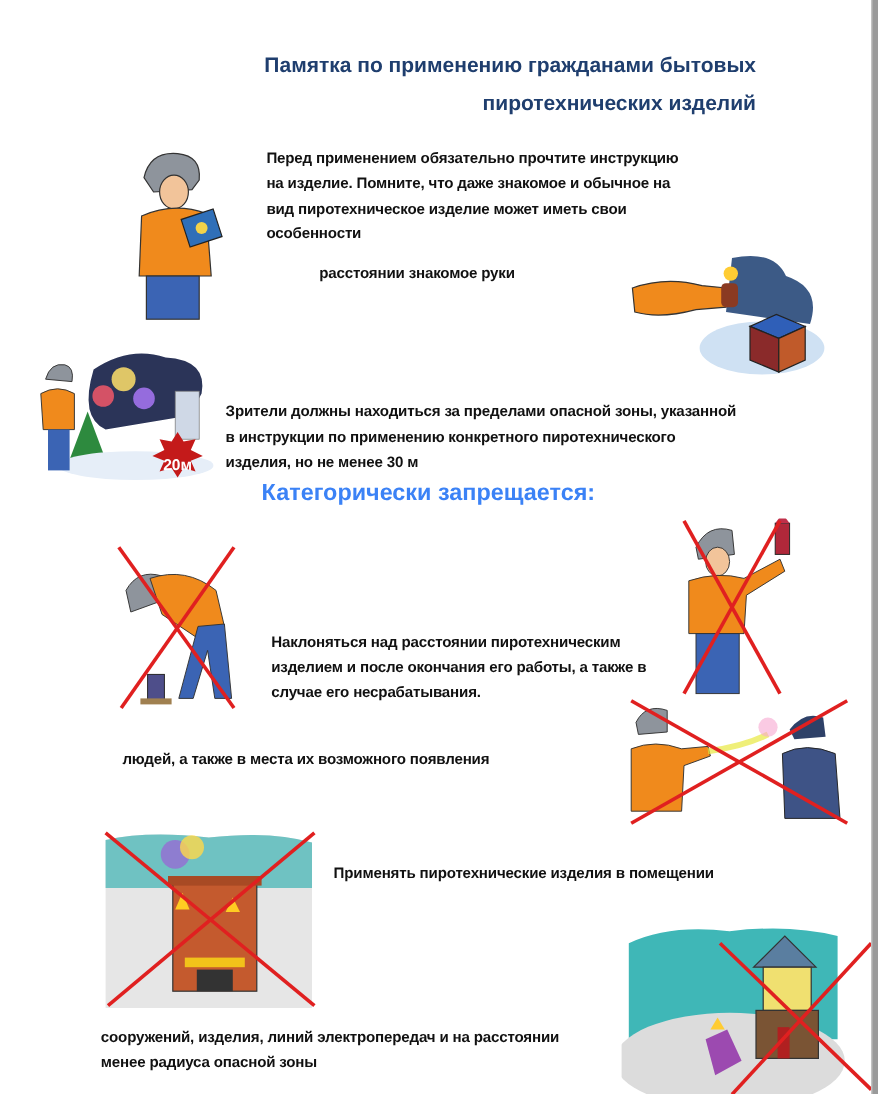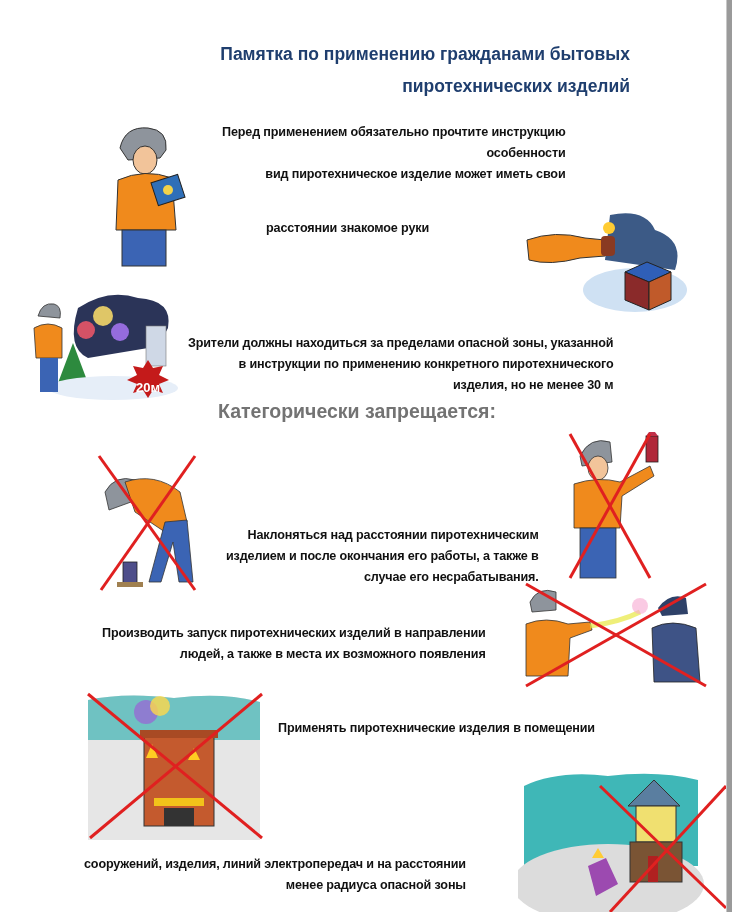--- a/index.html
+++ b/index.html
@@ -10,24 +10,23 @@
   }
   .page { position: absolute; left: 0; top: 0; width: 726px; height: 912px; background: #fff; }
   .edge { position: absolute; left: 726px; top: 0; width: 6px; height: 912px; background: #9a9a9a; border-left: 1px solid #c8c8c8; box-sizing: border-box; }
   .title {
     position: absolute; left: 130px; width: 500px; text-align: right;
     color: #1f3e6e; font-weight: bold; font-size: 17.5px; line-height: 32px;
   }
   .txt {
     position: absolute; color: #111; font-weight: bold; font-size: 12.6px; line-height: 20.8px;
     letter-spacing: -0.15px;
-    text-align: right;
   }
   .warn {
-    position: absolute; left: 218px; top: 400px; color: #737373; font-weight: bold; font-size: 19.5px;
+    position: absolute; left: 218px; top: 400px; color: #3b82f6; font-weight: bold; font-size: 19.5px;
   }
   .ill { position: absolute; }
   .ill svg { display: block; width: 100%; height: 100%; }
 </style>
 </head>
 <body>
 
 <div class="page">
 
   <div class="title" style="top:38px">Памятка по применению гражданами бытовых</div>
@@ -39,22 +38,23 @@
       <ellipse cx="45" cy="42" rx="12" ry="14" fill="#f2c49a" stroke="#333" stroke-width="1"></ellipse>
       <path d="M18 62 Q45 50 72 60 L76 112 L16 112 Z" fill="#f08a1c" stroke="#333" stroke-width="1"></path>
       <rect x="54" y="60" width="28" height="24" fill="#2f6fb8" stroke="#222" stroke-width="1" transform="rotate(-18 68 72)"></rect>
       <circle cx="68" cy="72" r="5" fill="#f2d24a"></circle>
       <rect x="22" y="112" width="44" height="36" fill="#3b64b4" stroke="#333" stroke-width="1"></rect>
     </svg>
   </div>
 
   <div class="txt" style="left:222px;top:122px">
     <div>Перед применением обязательно прочтите инструкцию</div>
+    <div>на изделие. Помните, что даже знакомое и обычное на</div>
+    <div>вид пиротехническое изделие может иметь свои</div>
     <div>особенности</div>
-    <div>вид пиротехническое изделие может иметь свои</div>
   </div>
 
   <div class="txt" style="left:266px;top:218px">
     <div>расстоянии знакомое руки</div>
   </div>
 
   <div class="ill" style="left:525px;top:210px;width:165px;height:108px">
     <svg viewBox="0 0 165 108">
       <path d="M85 5 Q120 -2 130 20 Q160 30 150 60 L80 50 Z" fill="#3c5a86"></path>
       <ellipse cx="110" cy="80" rx="52" ry="22" fill="#cfe1f3"></ellipse>
@@ -131,21 +131,20 @@
       <path d="M70 44 Q100 40 120 30" stroke="#e8e840" stroke-width="5" fill="none" opacity="0.7"></path>
       <circle cx="120" cy="24" r="8" fill="#f7a6d0" opacity="0.6"></circle>
       <path d="M138 26 Q150 10 166 16 L168 32 L142 34 Z" fill="#2e4168"></path>
       <path d="M132 46 Q152 36 176 46 L180 100 L134 100 Z" fill="#3e5386" stroke="#222" stroke-width="0.8"></path>
       <line x1="6" y1="2" x2="186" y2="104" stroke="#e02020" stroke-width="3"></line>
       <line x1="186" y1="2" x2="6" y2="104" stroke="#e02020" stroke-width="3"></line>
     </svg>
   </div>
 
   <div class="txt" style="left:102px;top:623px">
-    <div>Производить запуск пиротехнических изделий в направлении</div>
     <div>людей, а также в места их возможного появления</div>
   </div>
 
   <div class="ill" style="left:84px;top:690px;width:182px;height:150px">
     <svg viewBox="0 0 182 150">
       <path d="M4 10 Q40 2 90 8 Q140 2 176 12 L176 150 L4 150 Z" fill="#e6e6e6"></path>
       <path d="M4 10 Q40 2 90 8 Q140 2 176 12 L176 50 L4 50 Z" fill="#6fc2c2"></path>
       <circle cx="62" cy="22" r="12" fill="#9b5fd6" opacity="0.7"></circle>
       <circle cx="76" cy="16" r="10" fill="#ffd84a" opacity="0.8"></circle>
       <rect x="60" y="44" width="70" height="92" fill="#c45a2e" stroke="#333" stroke-width="1"></rect>

